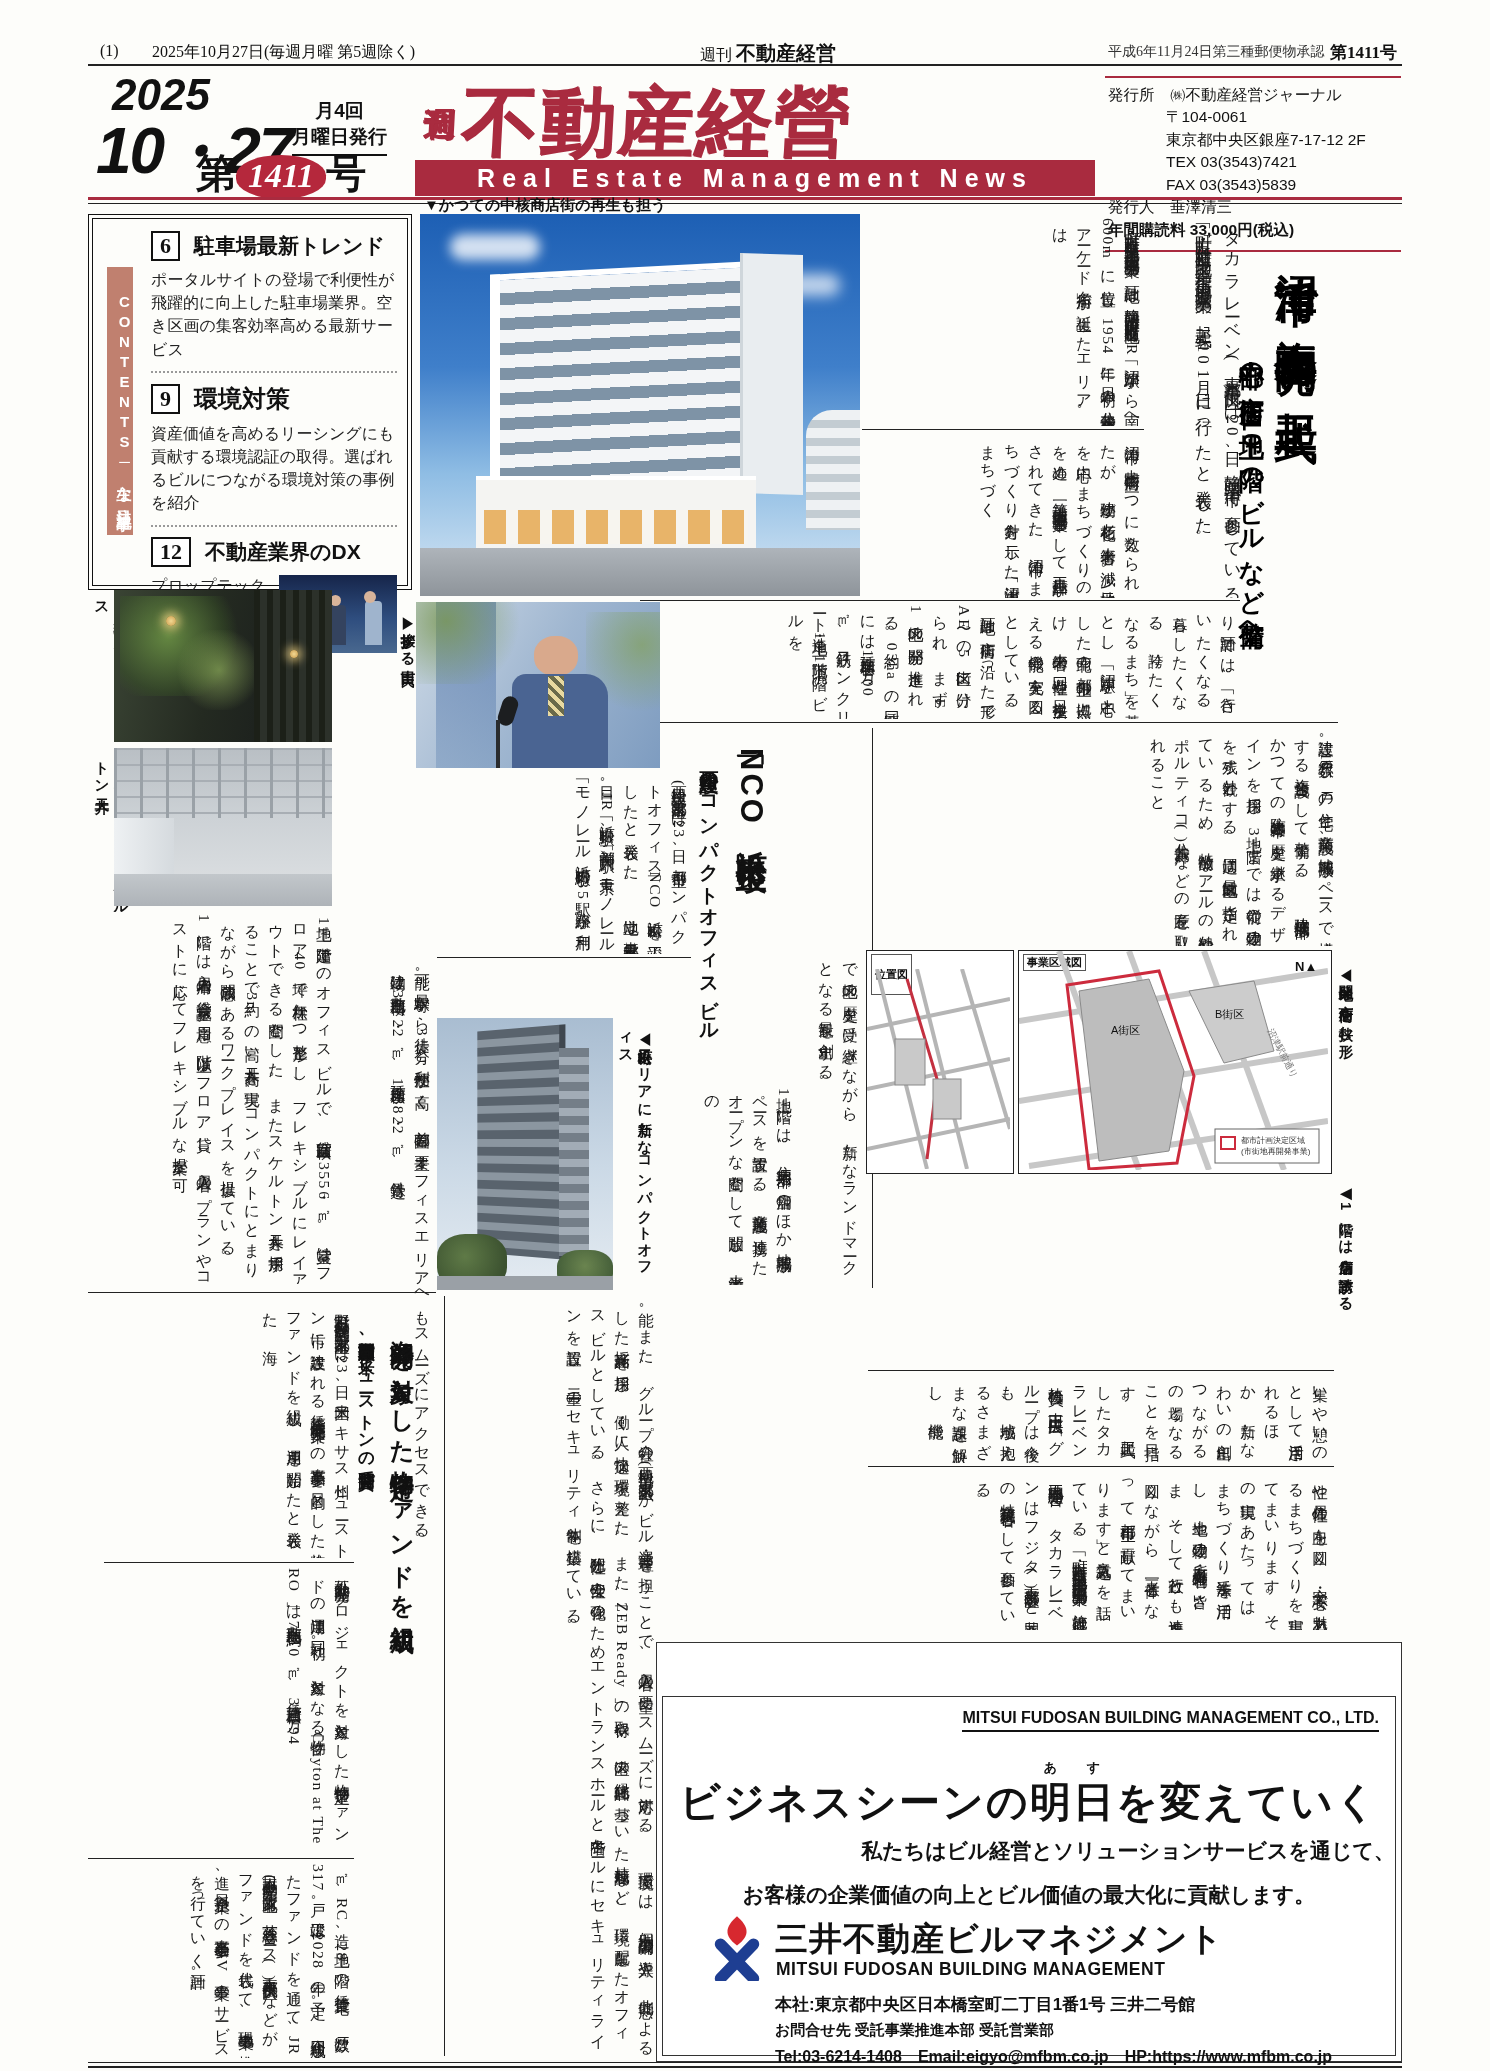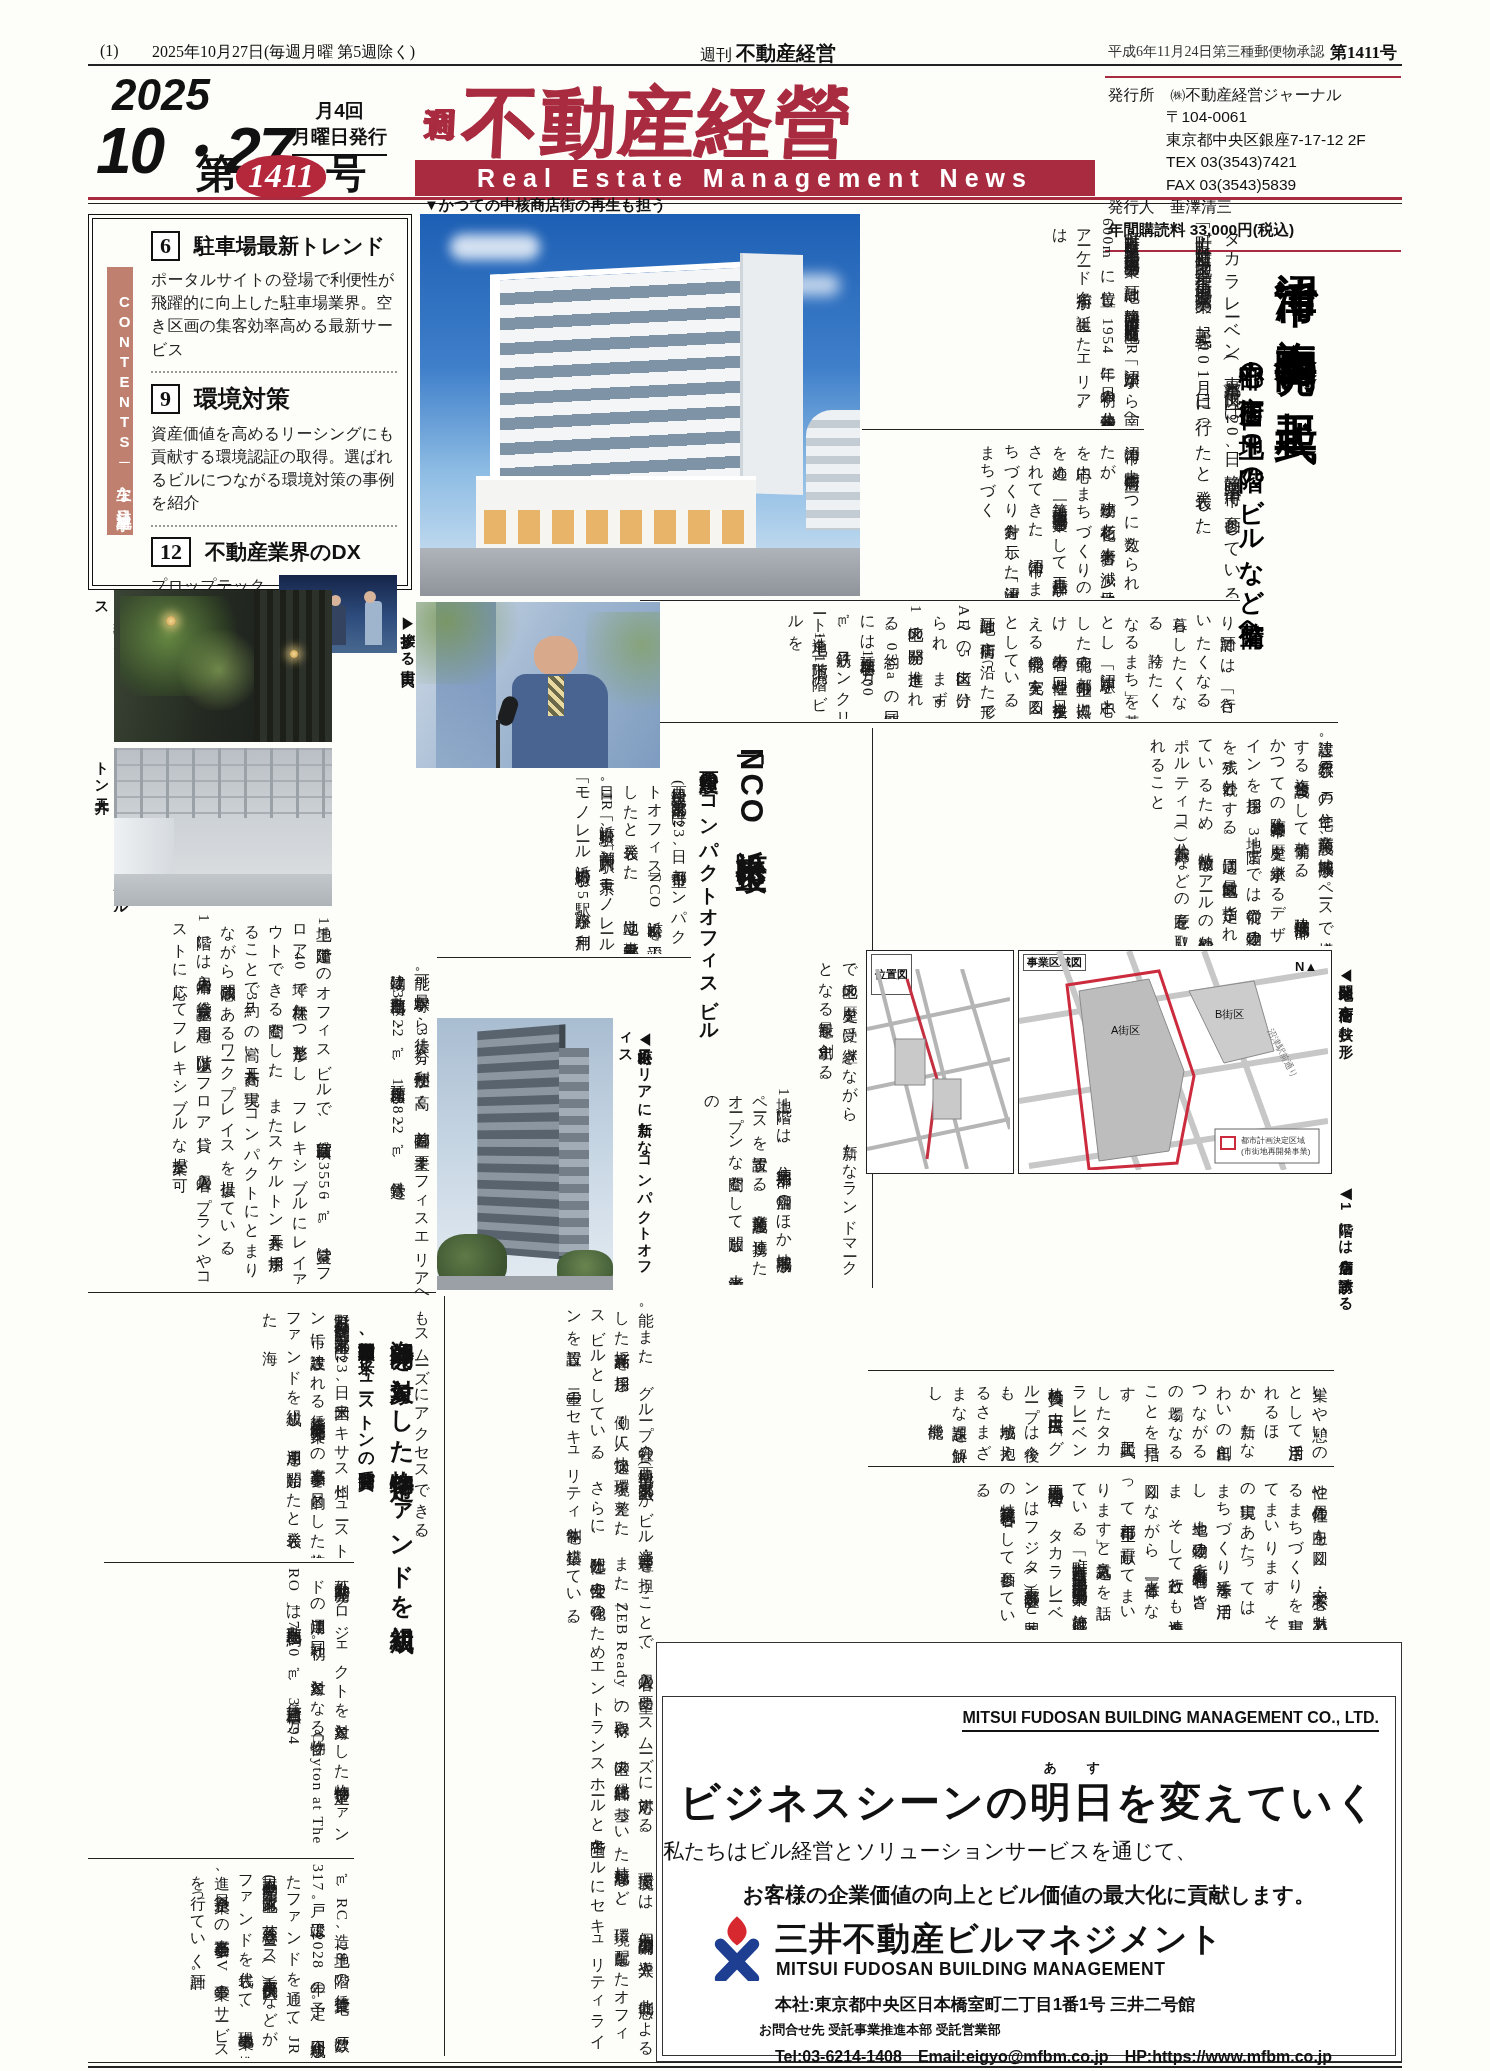--- a/index.html
+++ b/index.html
@@ -259,30 +259,30 @@
 
   <div class="abs ad-outer" style="left:656px;top:1642px;width:744px;height:418px;background:#fff;">
     <div class="ad-inner">
       <div class="abs gothic" style="right:16px;top:12px;font-size:16px;font-weight:bold;border-bottom:2px solid #111;padding-bottom:3px;">MITSUI FUDOSAN BUILDING MANAGEMENT CO., LTD.</div>
       <div class="abs gothic" style="left:0;right:0;top:78px;text-align:center;font-size:41px;font-weight:bold;letter-spacing:2px;">
         <span>ビジネスシーンの</span><span class="ruby-wrap"><span class="ruby-top">
               <span>あ</span>
               <span>す</span>
             </span><span>明日</span></span><span>を変えていく</span>
       </div>
-      <div class="abs gothic" style="left:0;right:0;top:140px;text-align:left;font-size:21px;font-weight:normal;">私たちはビル経営とソリューションサービスを通じて、</div>
+      <div class="abs gothic" style="left:0;right:0;top:140px;text-align:right;font-size:21px;font-weight:bold;">私たちはビル経営とソリューションサービスを通じて、</div>
       <div class="abs gothic" style="left:0;right:0;top:184px;text-align:center;font-size:21px;font-weight:bold;">お客様の企業価値の向上とビル価値の最大化に貢献します。</div>
       <svg class="abs" style="left:48px;top:218px;" width="52" height="66" viewBox="0 0 40 52">
         <path d="M20 1 C29 9 31 16 20 24 C9 16 11 9 20 1 Z" fill="#d7282f"></path>
         <path d="M7 23 L33 50 M33 23 L7 50" stroke="#1e3e92" stroke-width="9" stroke-linecap="round" fill="none"></path>
       </svg>
       <div class="abs gothic" style="left:112px;top:220px;font-size:33px;font-weight:bold;letter-spacing:1px;">三井不動産ビルマネジメント</div>
       <div class="abs gothic" style="left:113px;top:262px;font-size:17.5px;font-weight:bold;letter-spacing:.5px;">MITSUI FUDOSAN BUILDING MANAGEMENT</div>
       <div class="abs gothic" style="left:112px;top:296px;font-size:17px;font-weight:bold;">本社:東京都中央区日本橋室町二丁目1番1号 三井二号館</div>
-      <div class="abs gothic" style="left:96px;top:324px;font-size:13px;font-weight:bold;">お問合せ先 受託事業推進本部 受託営業部</div>
+      <div class="abs gothic" style="left:112px;top:324px;font-size:15px;font-weight:bold;">お問合せ先 受託事業推進本部 受託営業部</div>
       <div class="abs gothic" style="left:112px;top:350px;font-size:16px;font-weight:bold;">Tel:03-6214-1408　Email:eigyo@mfbm.co.jp　HP:https://www.mfbm.co.jp</div>
     </div>
   </div>
 
   <div class="hr" style="left:88px;top:2062px;width:1314px;"></div>
   <div class="hr" style="left:88px;top:2066px;width:1314px;height:2px;"></div>
 
 </div>
 
 </body></html>

